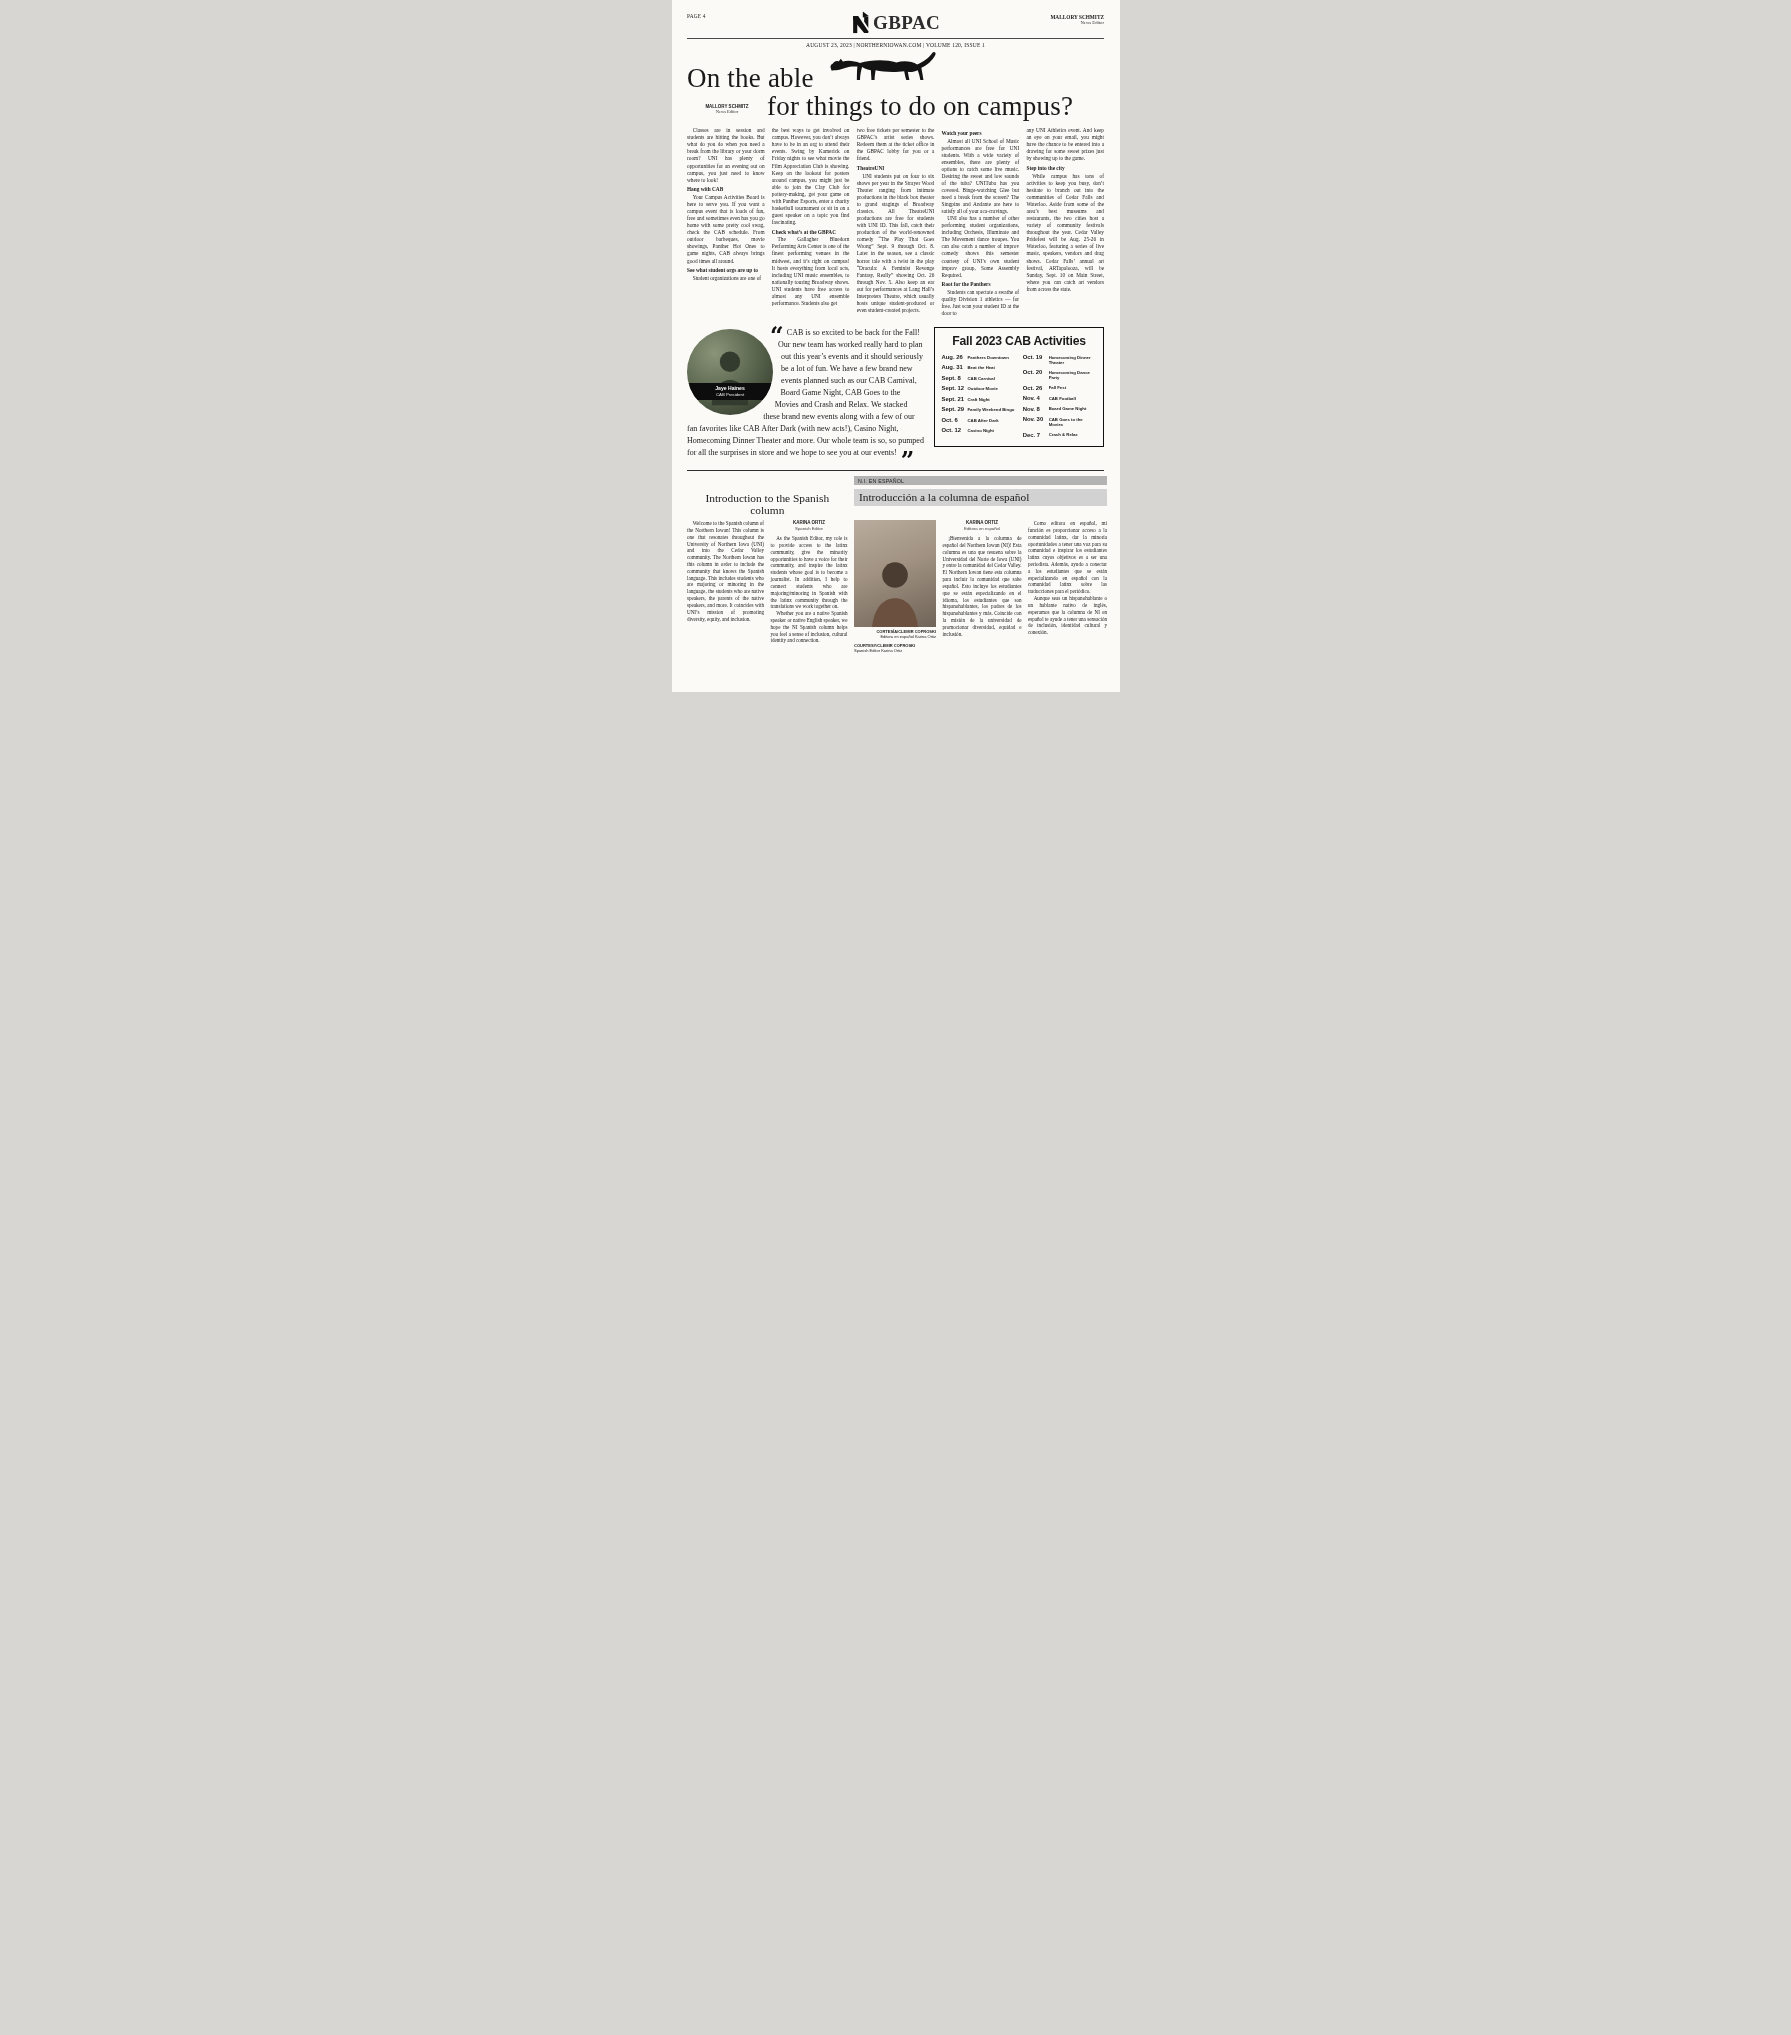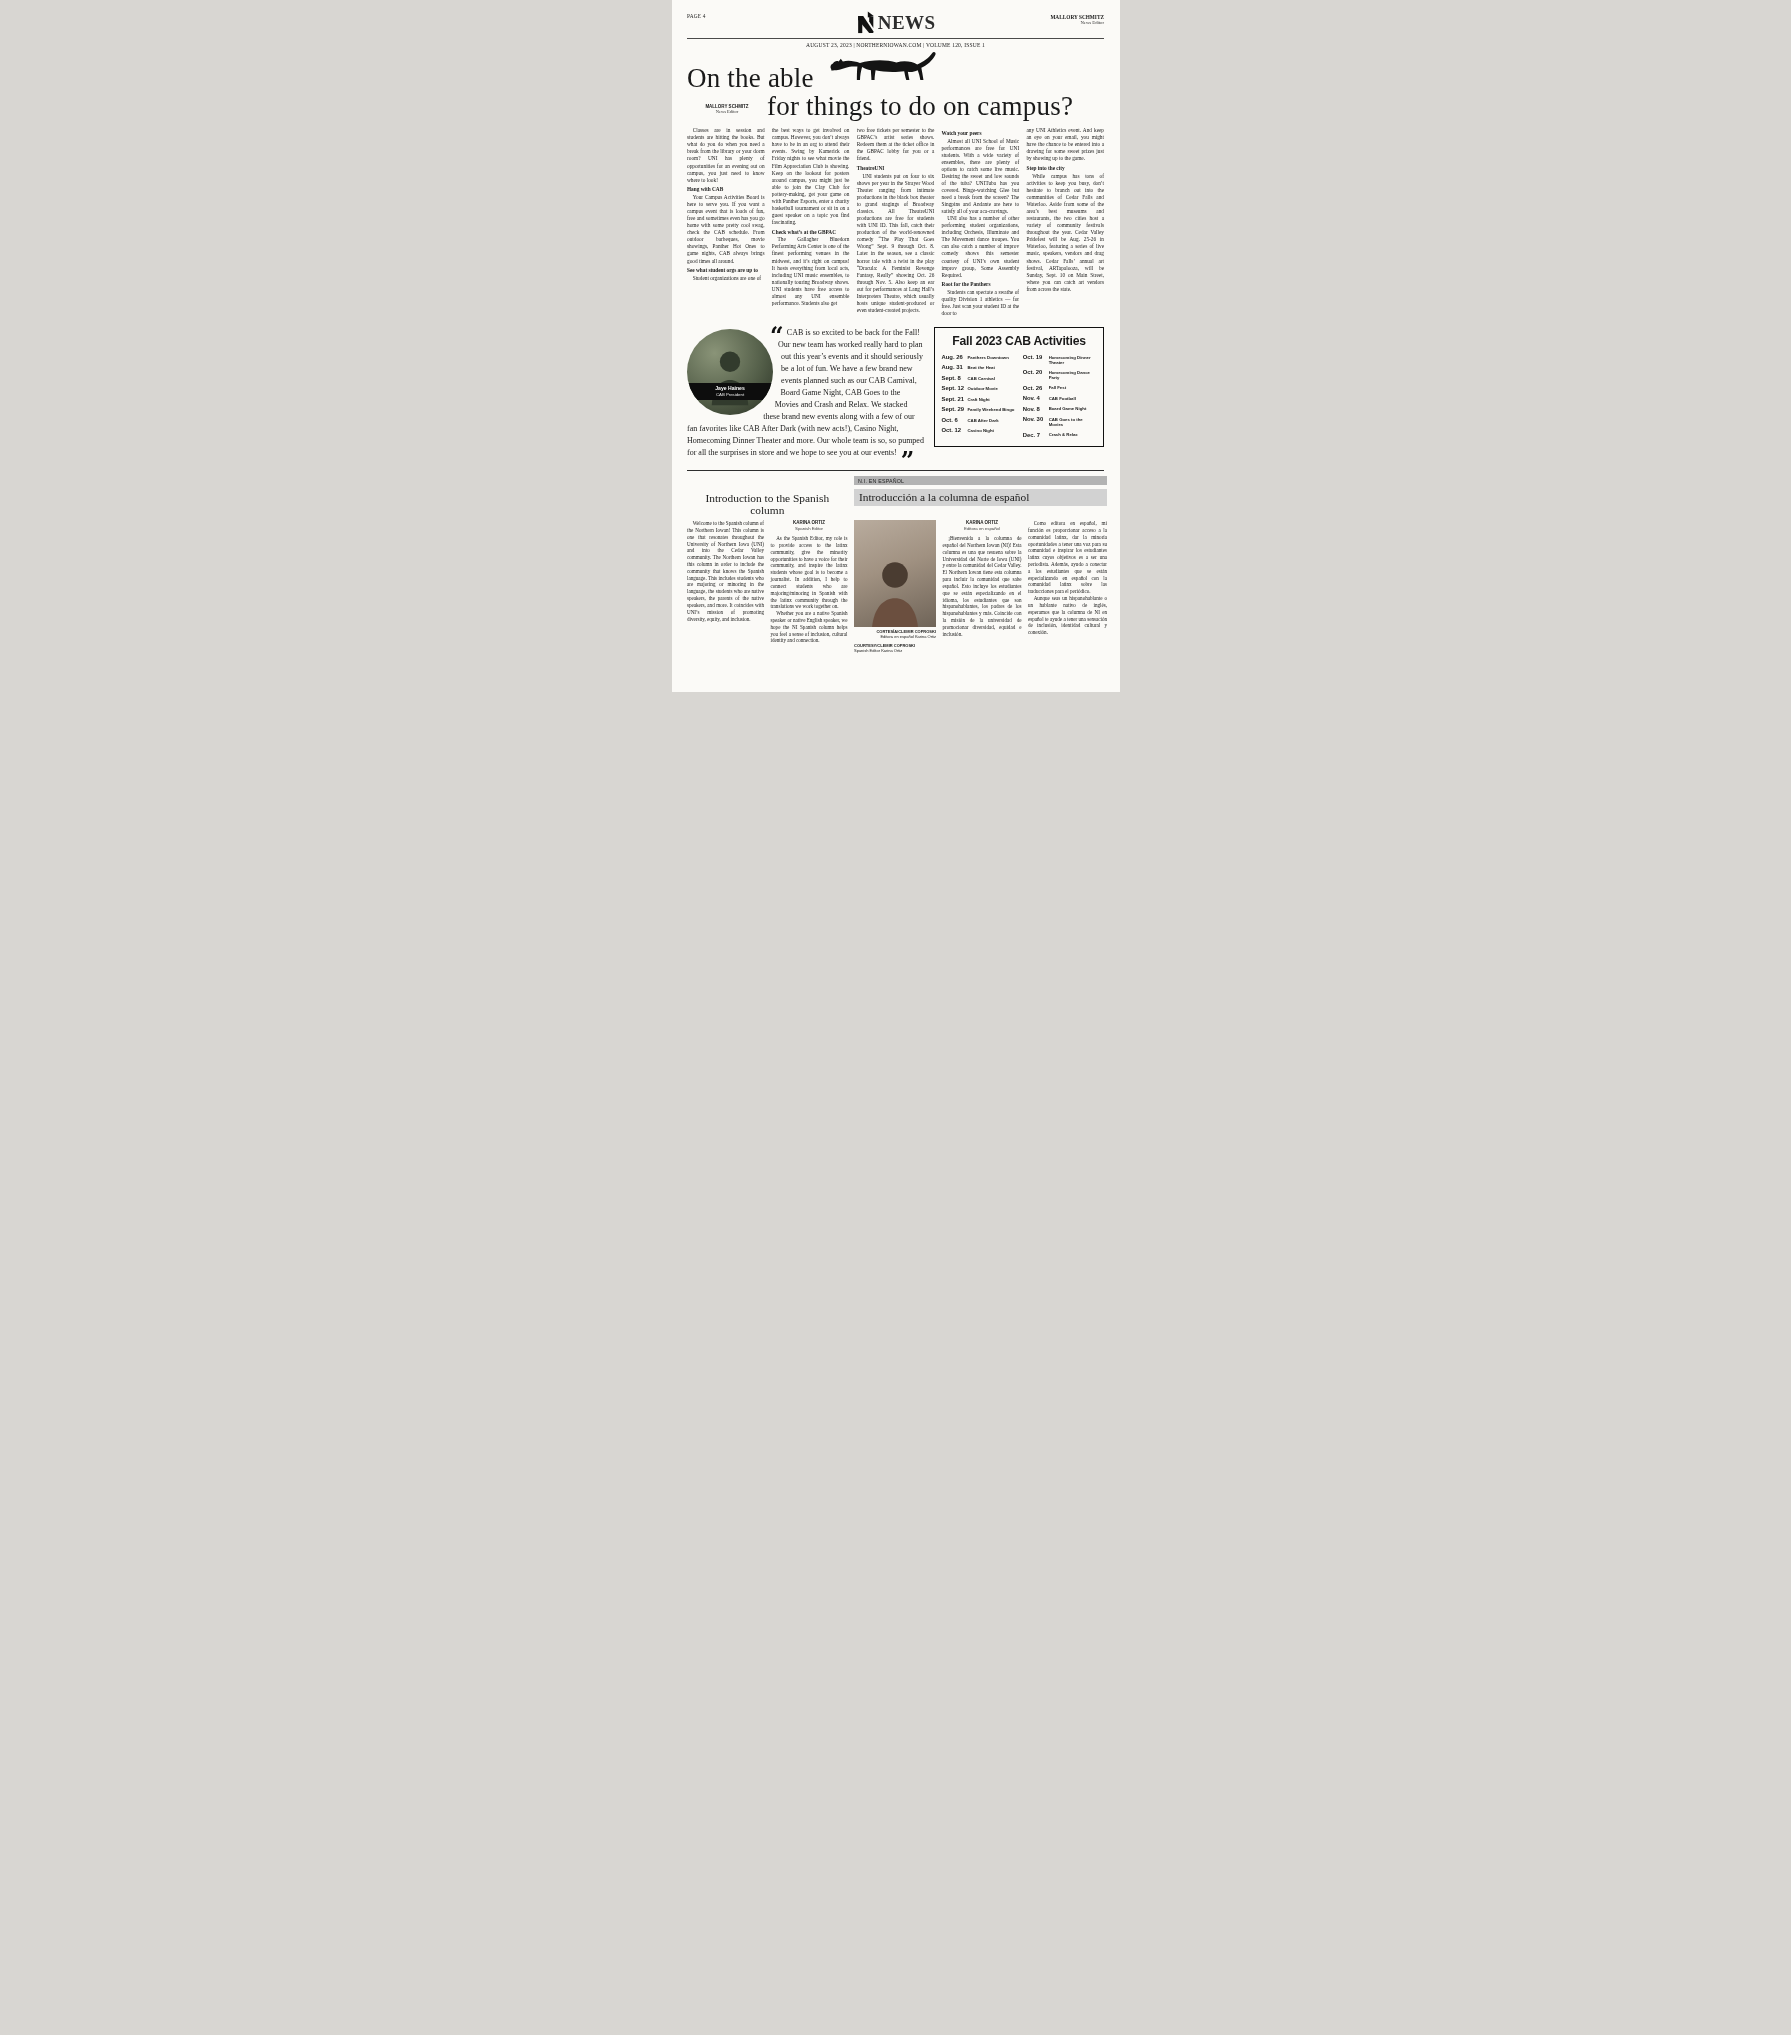--- a/index.html
+++ b/index.html
@@ -115,21 +115,21 @@
     <div class="page-label">PAGE 4</div>
     <div class="logo-block">
       <span>
         <svg width="19" height="23" viewBox="0 0 80 100">
           <polygon points="8,22 26,22 26,96 8,96" fill="#121212"></polygon>
           <polygon points="8,22 30,22 74,88 74,96 56,96 8,38" fill="#121212"></polygon>
           <polygon points="56,24 74,24 74,74 56,46" fill="#121212"></polygon>
           <polygon points="50,2 76,22 50,28" fill="#121212"></polygon>
         </svg>
       </span>
-      <span class="section-word">NEWS</span>
+      <span class="section-word">GBPAC</span>
     </div>
     <div class="editor-block">
       <div class="ename">MALLORY SCHMITZ</div>
       <div class="etitle">News Editor</div>
     </div>
   </div>
 
   <div class="dateline-row">AUGUST 23, 2023   |   NORTHERNIOWAN.COM   |   VOLUME 120, ISSUE 1</div>
 
   <div class="headrow1">

